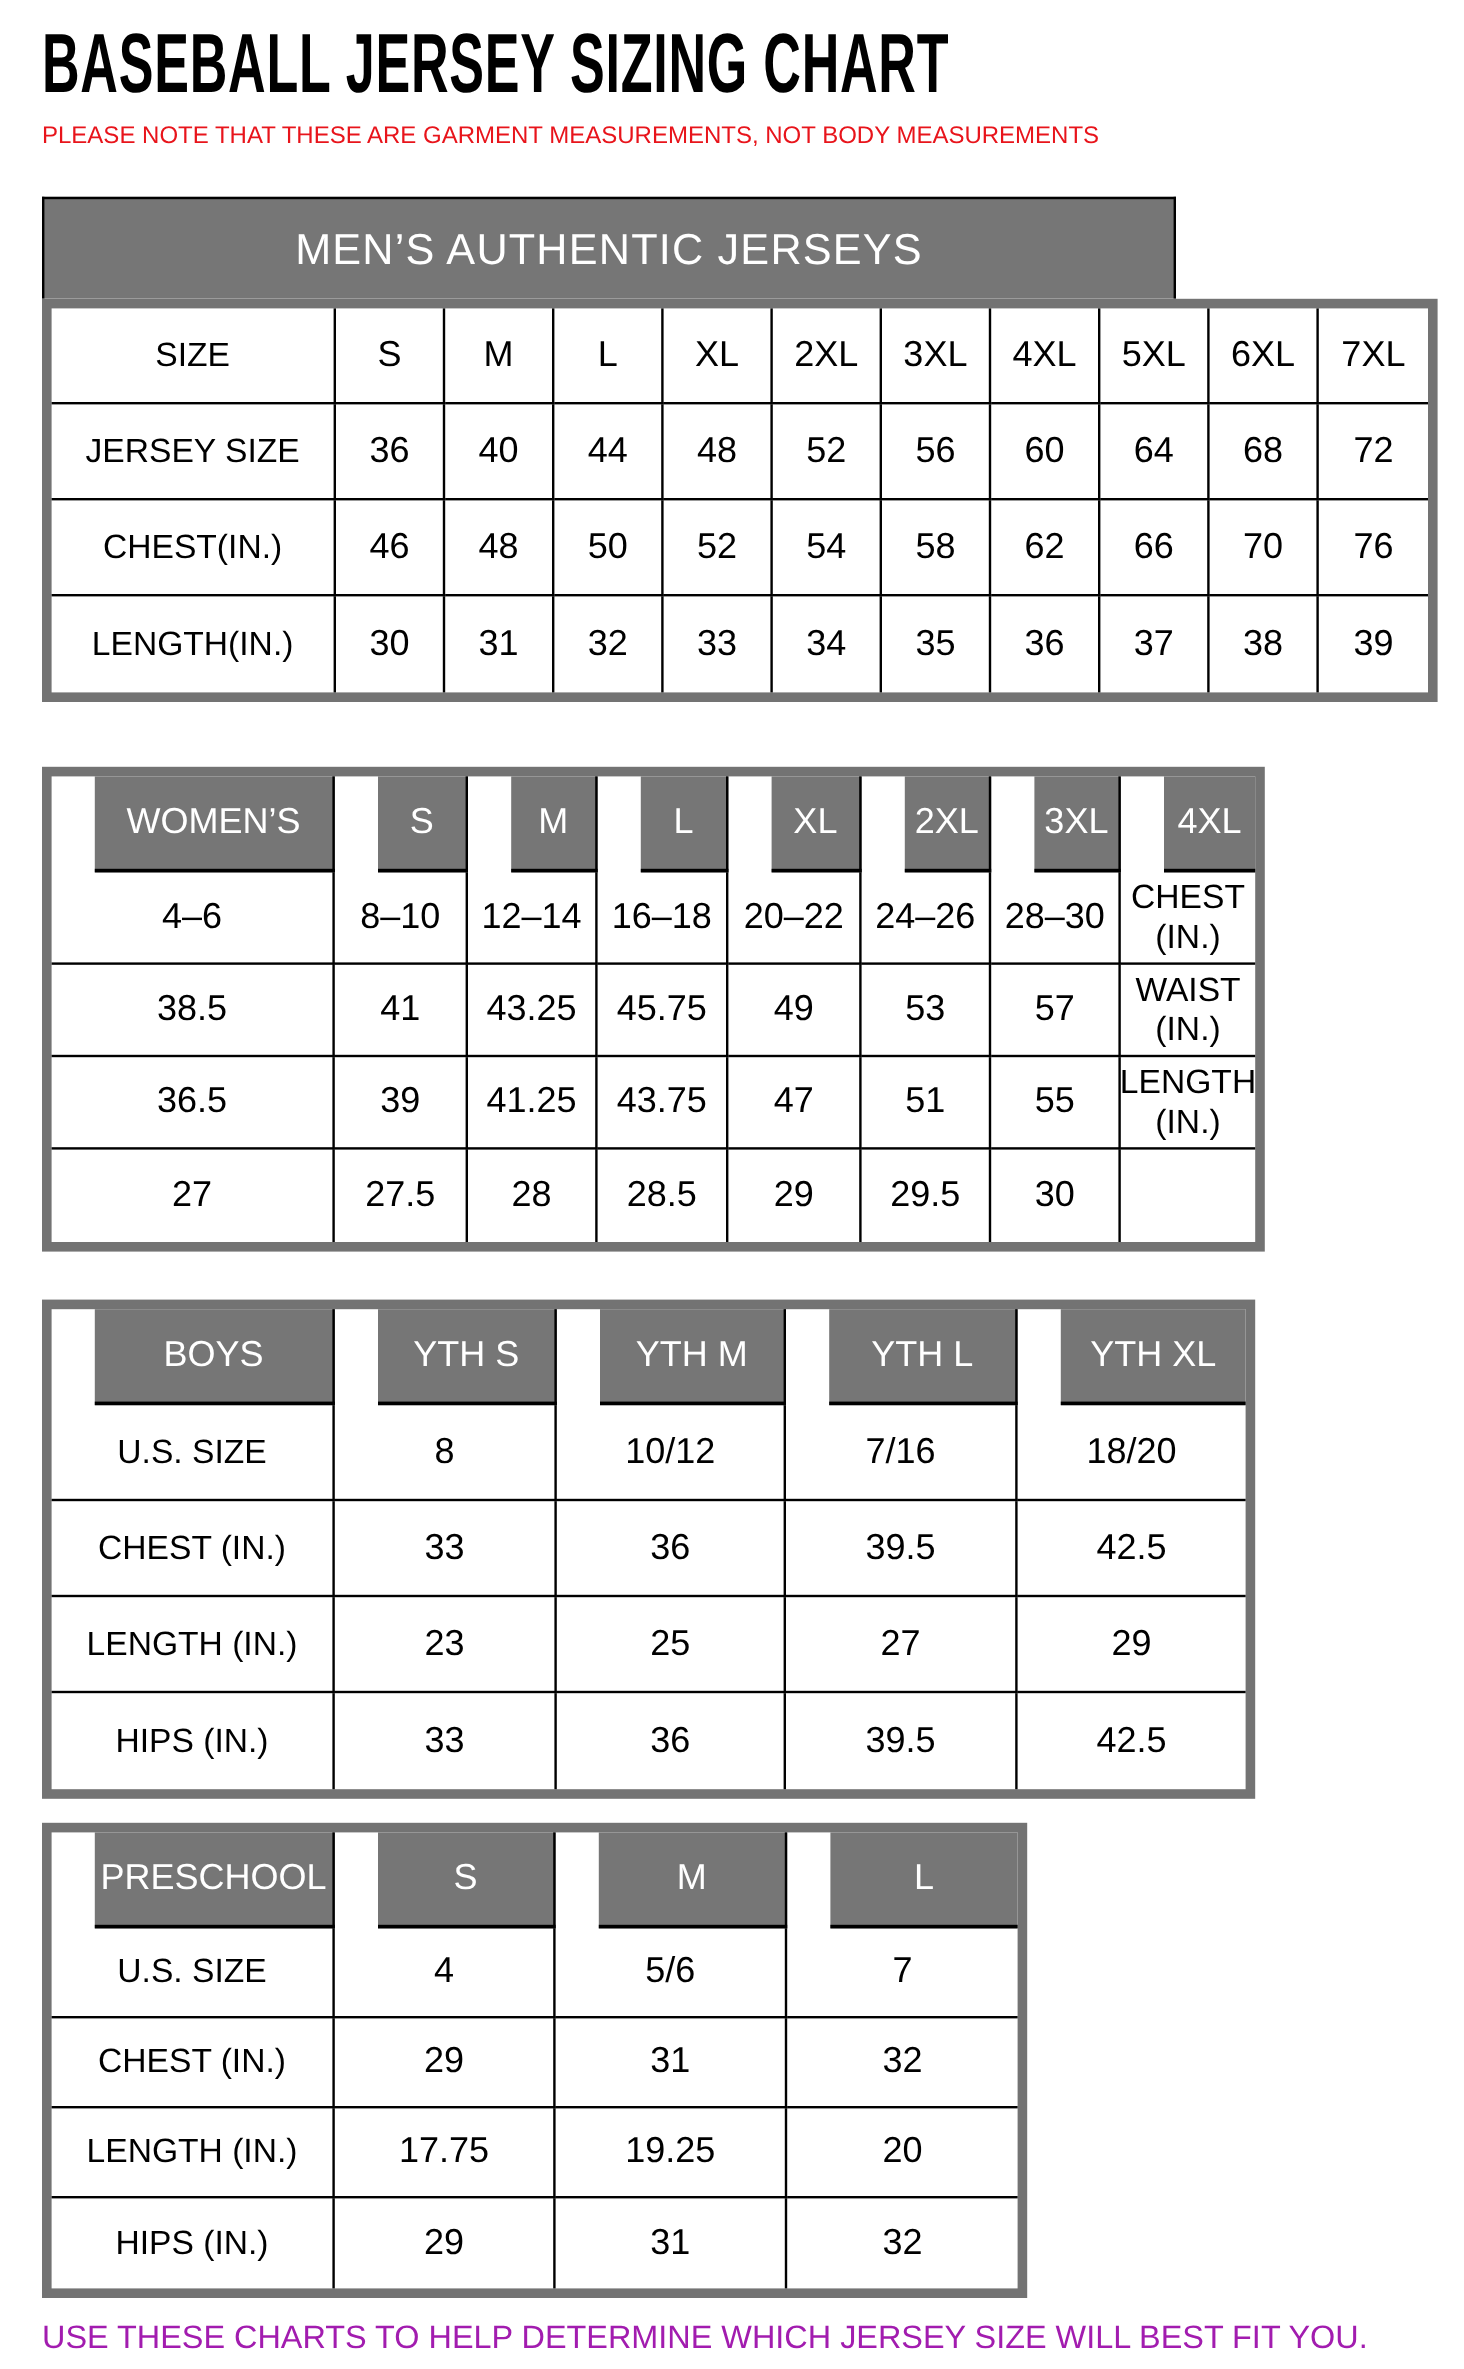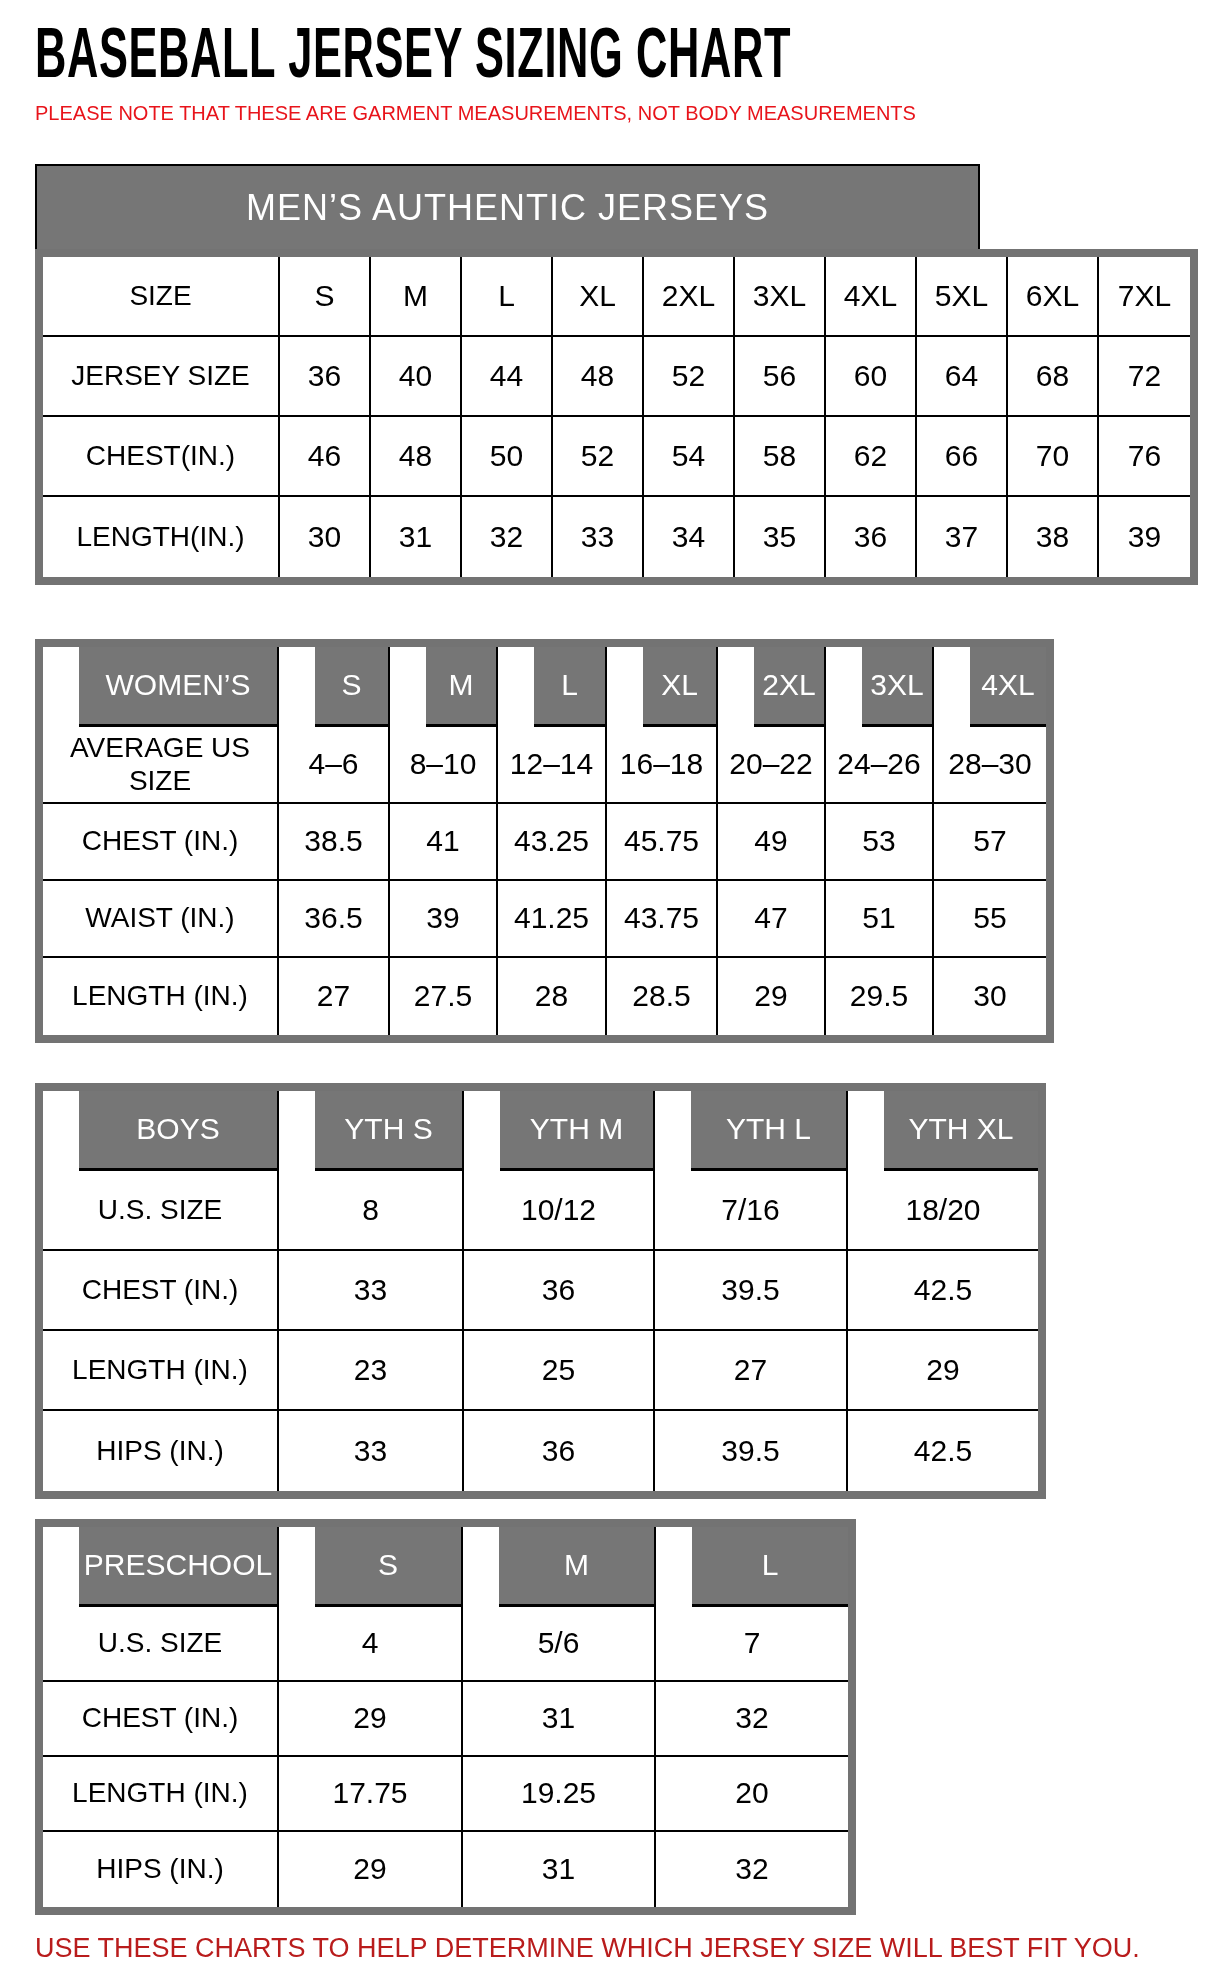--- a/index.html
+++ b/index.html
@@ -88,21 +88,21 @@
 
   .sec-mens    { margin-top: 34px; }
   .sec-womens  { margin-top: 54px; }
   .sec-boys    { margin-top: 40px; }
   .sec-pre     { margin-top: 20px; border-radius: 27px; }
 
   .footer {
     margin-top: 16px;
     font-size: 27px;
     line-height: 34px;
-    color: #b91c1c;
+    color: #a21caf;
     white-space: nowrap;
   }
 </style>
 </head>
 <body>
 
 <div class="page">
 
   <h1><span class="t">BASEBALL JERSEY SIZING CHART</span></h1>
 
@@ -161,21 +161,20 @@
   <section class="tbl sec-womens">
     <div class="grid womens-grid">
         <div class="gcell head">WOMEN’S</div>
         <div class="gcell head">S</div>
         <div class="gcell head">M</div>
         <div class="gcell head">L</div>
         <div class="gcell head">XL</div>
         <div class="gcell head">2XL</div>
         <div class="gcell head">3XL</div>
         <div class="gcell head">4XL</div>
-        <div class="gcell lbl">AVERAGE US SIZE</div>
         <div class="gcell">4–6</div>
         <div class="gcell">8–10</div>
         <div class="gcell">12–14</div>
         <div class="gcell">16–18</div>
         <div class="gcell">20–22</div>
         <div class="gcell">24–26</div>
         <div class="gcell">28–30</div>
         <div class="gcell lbl">CHEST (IN.)</div>
         <div class="gcell">38.5</div>
         <div class="gcell">41</div>

